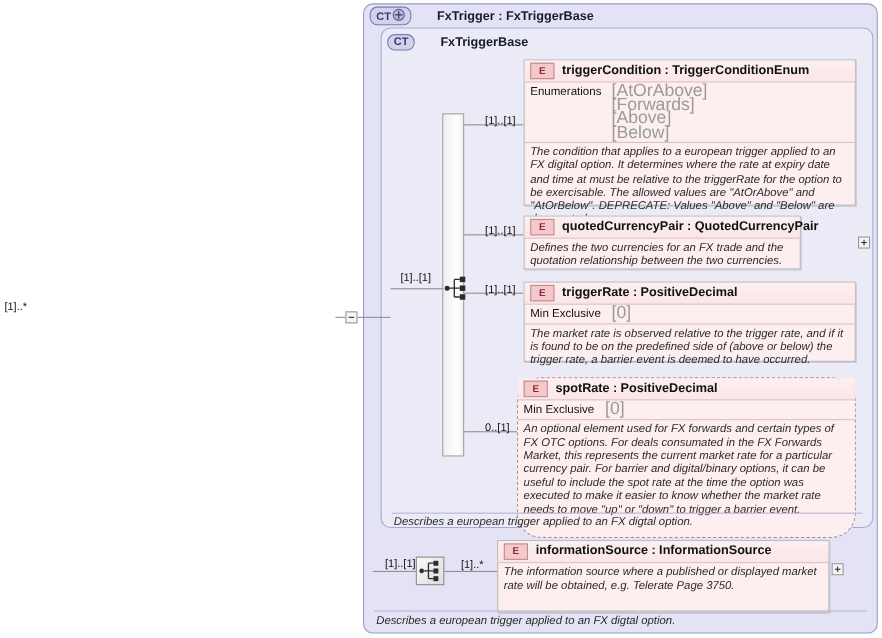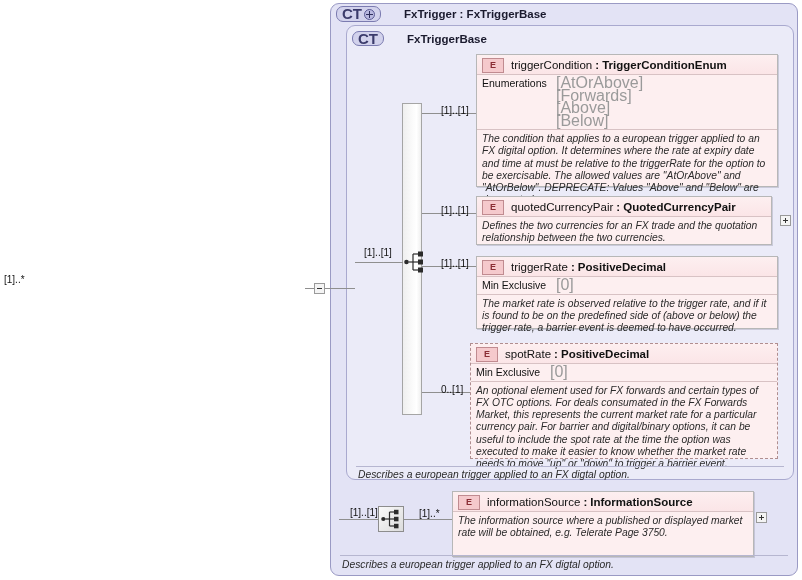--- a/index.html
+++ b/index.html
@@ -44,21 +44,21 @@
     box-sizing: border-box;
   }
 
   
   .ct-badge {
     display: inline-block;
     border: 1px solid #7b7bb0;
     border-radius: 7px;
     background: #d2d2ec;
     color: #3b3b6b;
-    font-size: 15px;
+    font-size: 10px;
     font-weight: bold;
     line-height: 11px;
     padding: 1px 5px 1px 5px;
     letter-spacing: 0px;
     vertical-align: middle;
   }
   .ct-badge .plus {
     display: inline-block;
     width: 9px;
     height: 9px;
@@ -118,21 +118,21 @@
     text-align: center;
     font-size: 9px;
     font-weight: bold;
     color: #8a2d34;
     background: #f5c9cc;
     border: 1px solid #c08b90;
     vertical-align: middle;
   }
   .e-name {
     font-size: 11.5px;
-    font-weight: normal;
+    font-weight: bold;
     color: #111111;
     margin-left: 7px;
     vertical-align: middle;
   }
   .e-sep {
     font-size: 11.5px;
     font-weight: bold;
     color: #111111;
     vertical-align: middle;
   }
@@ -293,21 +293,21 @@
           <div>[Below]</div>
         </div>
       </div>
     </div>
     <div class="edoc">The condition that applies to a european trigger applied to an FX digital option. It determines where the rate at expiry date and time at must be relative to the triggerRate for the option to be exercisable. The allowed values are "AtOrAbove" and "AtOrBelow". DEPRECATE: Values "Above" and "Below" are deprecated.</div>
   </div>
 
   <div class="ln-h" style="left:422px; top:213px; width:54px;"></div>
   <div class="card" style="left:441px; top:205px;">[1]..[1]</div>
 
-  <div class="ebox" style="left:476px; top:196px; width:296px; height:49px;">
+  <div class="ebox" style="left:476px; top:196px; width:252px; height:49px;">
     <div class="ebox-head">
       <span class="e-badge">E</span><span class="e-name">quotedCurrencyPair</span> <span class="e-sep">:</span> <span class="e-type">QuotedCurrencyPair</span>
     </div>
     <div class="edoc">Defines the two currencies for an FX trade and the quotation relationship between the two currencies.</div>
   </div>
   <div class="toggle plus" style="left:780px; top:215px;"></div>
 
   <div class="ln-h" style="left:422px; top:266px; width:54px;"></div>
   <div class="card" style="left:441px; top:258px;">[1]..[1]</div>
 
@@ -322,21 +322,21 @@
           <div>[0]</div>
         </div>
       </div>
     </div>
     <div class="edoc">The market rate is observed relative to the trigger rate, and if it is found to be on the predefined side of (above or below) the trigger rate, a barrier event is deemed to have occurred.</div>
   </div>
 
   <div class="ln-h" style="left:422px; top:392px; width:54px;"></div>
   <div class="card" style="left:441px; top:384px;">0..[1]</div>
 
-  <div class="ebox optional" style="left:470px; top:343px; width:308px; height:116px;">
+  <div class="ebox optional" style="left:470px; top:343px; width:308px; height:146px;border-radius:22px;">
     <div class="ebox-head">
       <span class="e-badge">E</span><span class="e-name">spotRate</span> <span class="e-sep">:</span> <span class="e-type">PositiveDecimal</span>
     </div>
     <div class="facets">
       <div class="facet-row">
         <div class="facet-name">Min Exclusive</div>
         <div class="facet-vals">
           <div>[0]</div>
         </div>
       </div>

